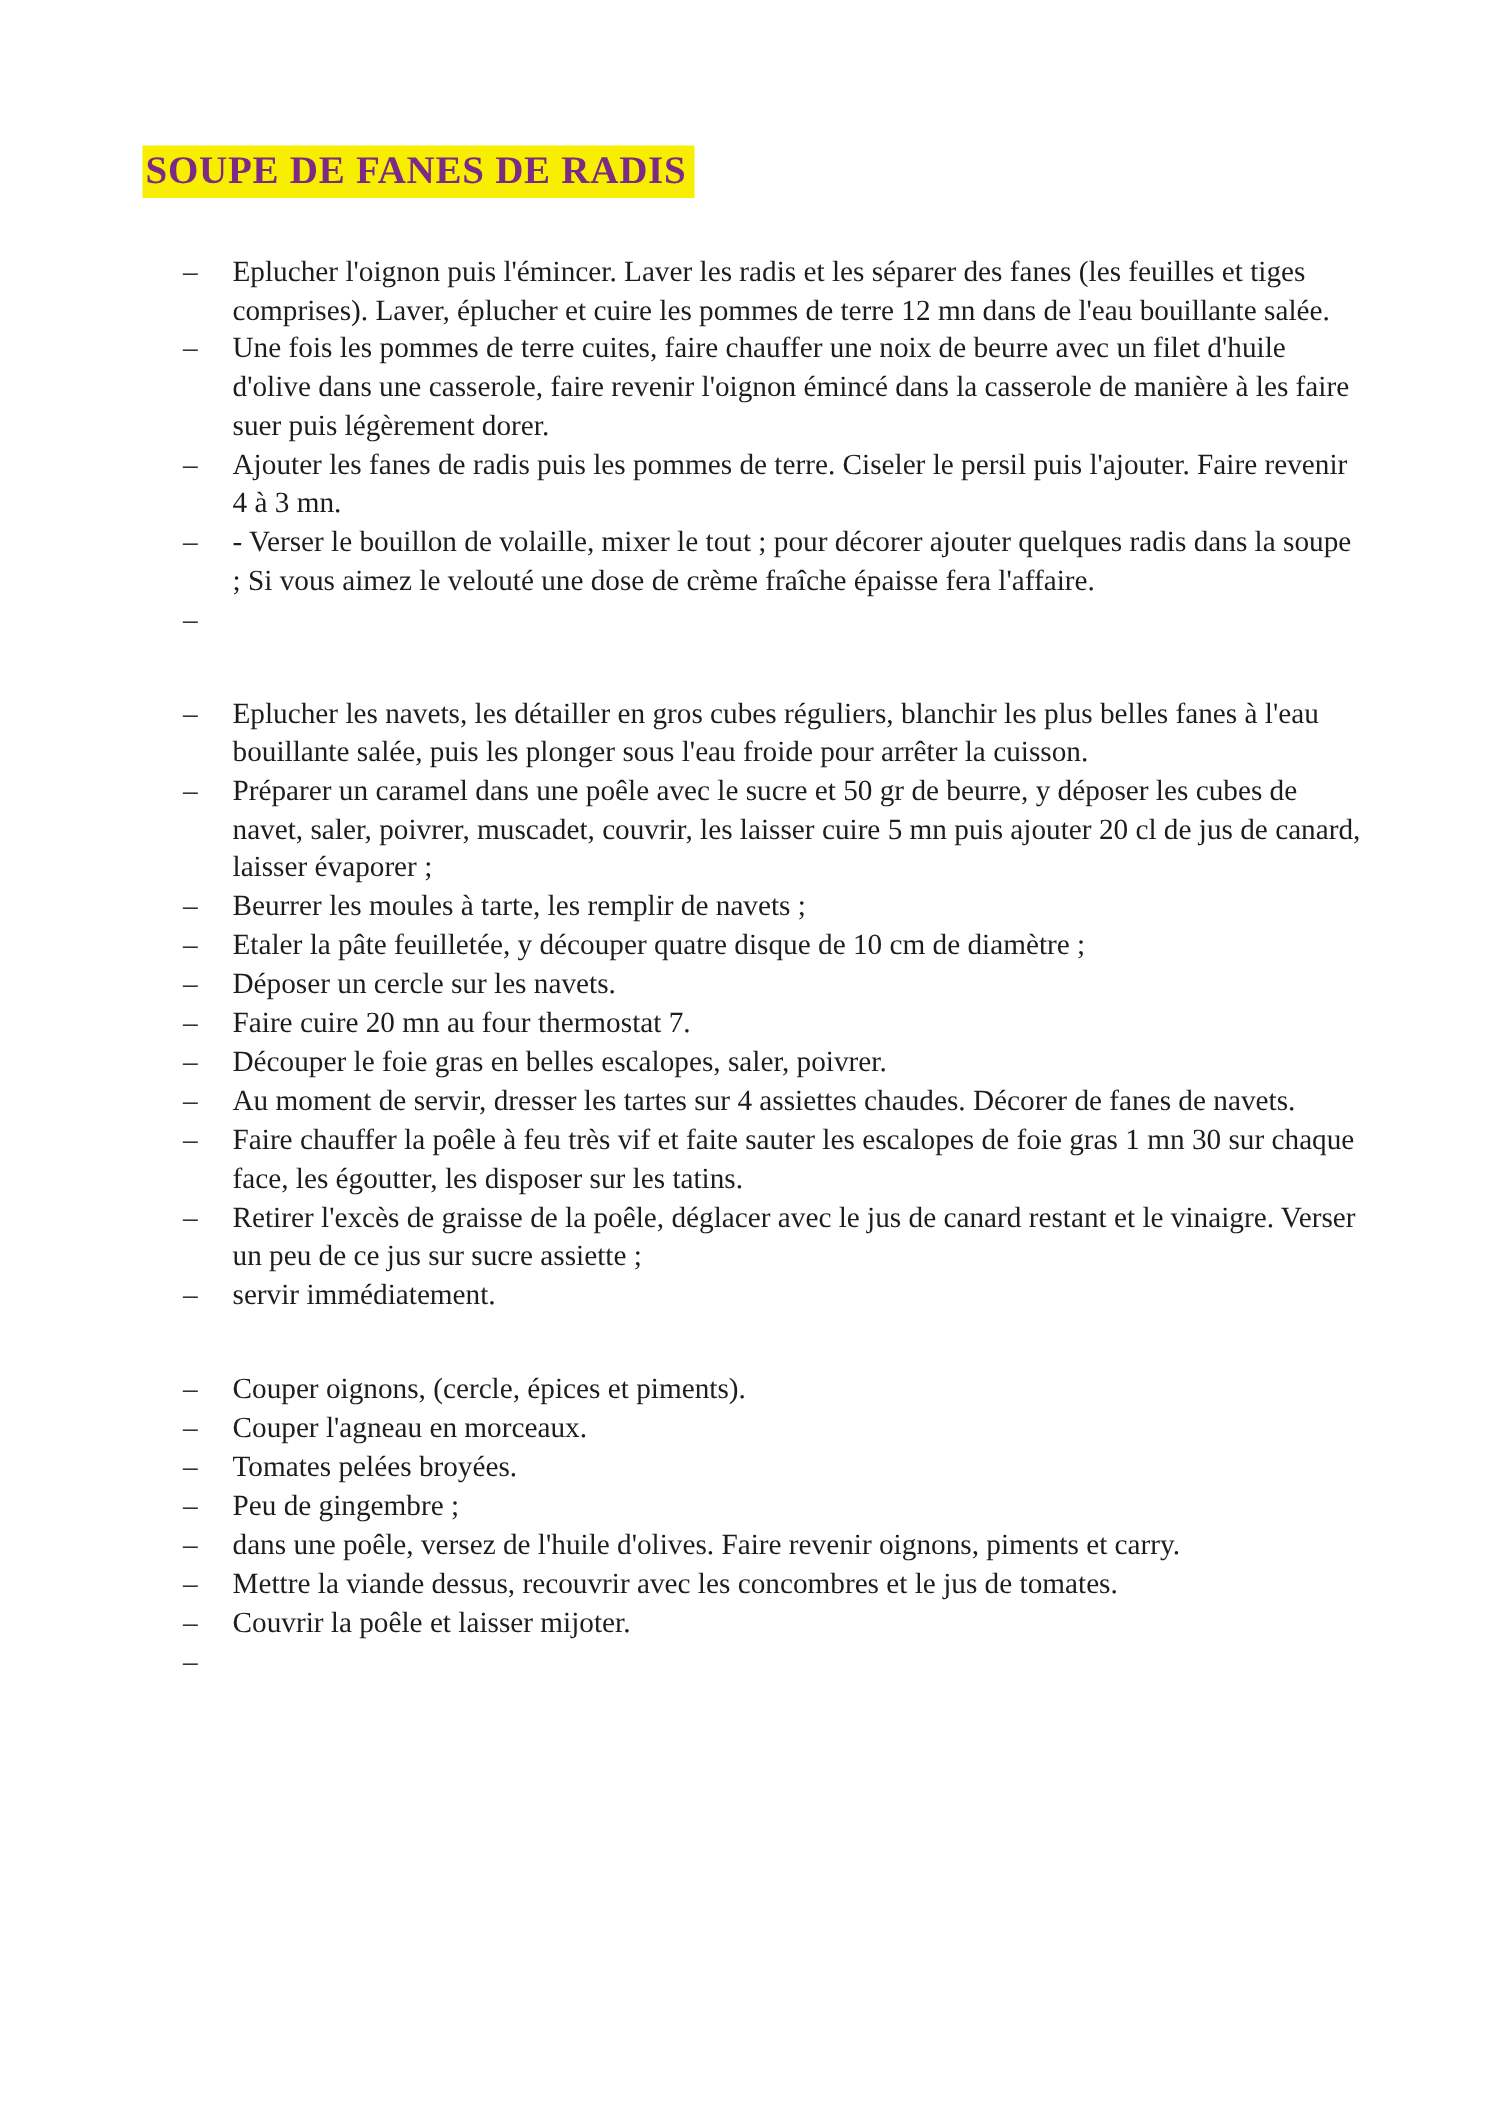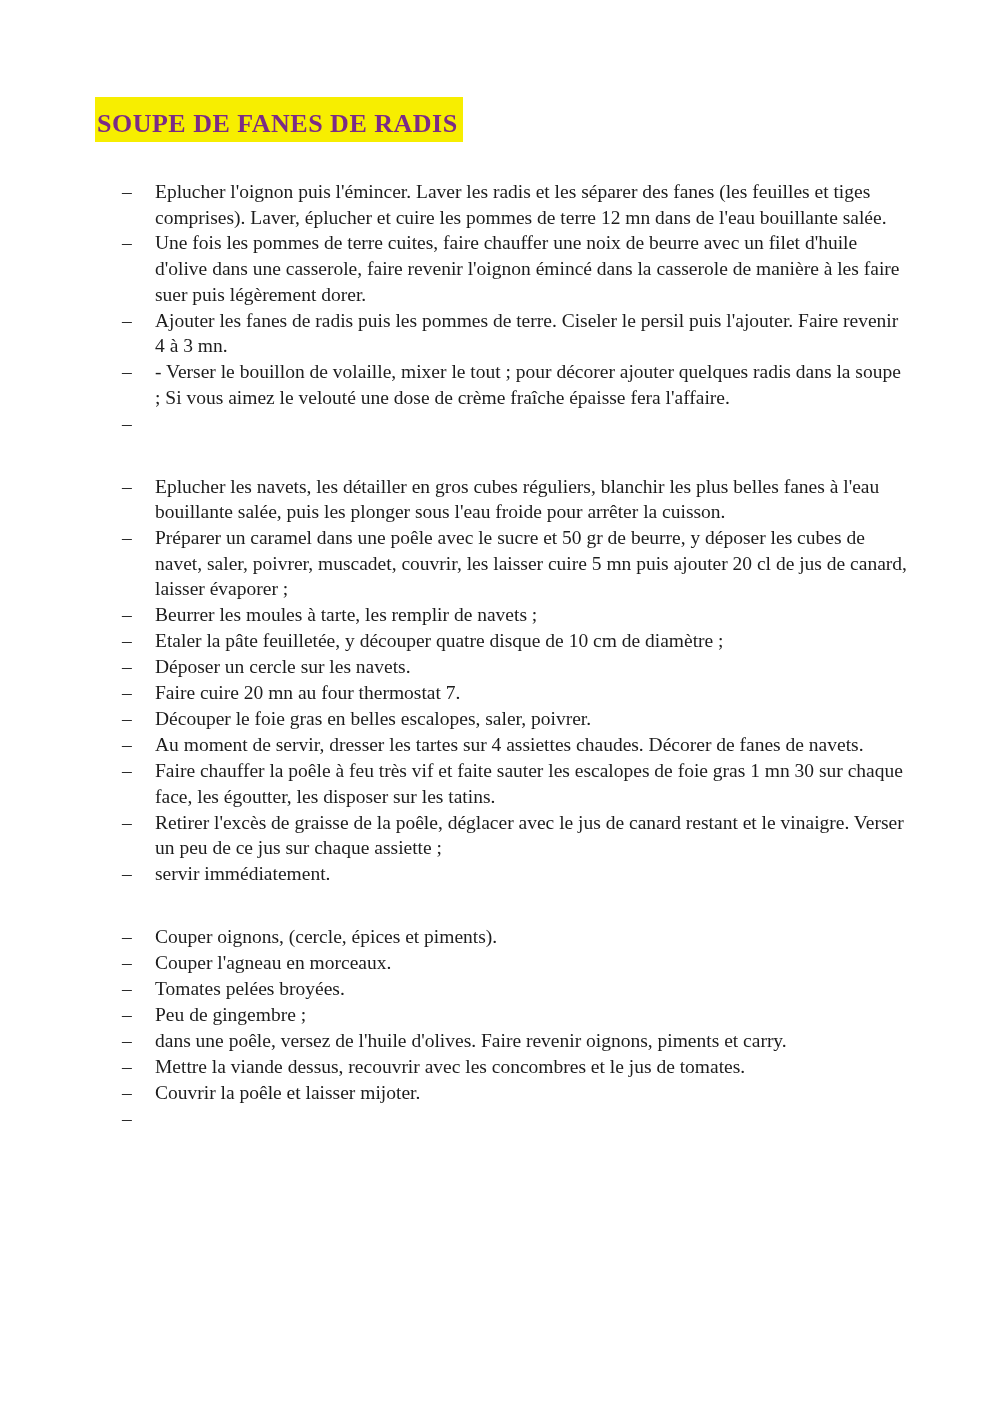--- a/index.html
+++ b/index.html
@@ -13,21 +13,21 @@
     background: #ffffff;
     box-sizing: border-box;
     padding: 97px 66px 40px 95px;
     font-family: "Liberation Serif", "DejaVu Serif", serif;
     color: #1d1d1d;
     overflow: hidden;
   }
   .recipe-title {
     display: inline-block;
     margin: 0;
-    padding: 12px 5px 3px 2px;
+    padding: 2px 5px 3px 2px;
     font-size: 26px;
     font-weight: bold;
     letter-spacing: 0.5px;
     line-height: 1.15;
     color: #7b2b86;
     background: #f7ee00;
   }
   .recipe-list {
     margin: 37px 0 18px 0;
     padding: 0;
@@ -120,21 +120,21 @@
       <li class="list-item">
         <span class="dash">–</span>
         <span class="item-text">Au moment de servir, dresser les tartes sur 4 assiettes chaudes. Décorer de fanes de navets.</span>
       </li>
       <li class="list-item">
         <span class="dash">–</span>
         <span class="item-text">Faire chauffer la poêle à feu très vif et faite sauter les escalopes de foie gras 1 mn 30 sur chaque face, les égoutter, les disposer sur les tatins.</span>
       </li>
       <li class="list-item">
         <span class="dash">–</span>
-        <span class="item-text">Retirer l'excès de graisse de la poêle, déglacer avec le jus de canard restant et le vinaigre. Verser un peu de ce jus sur chaque assiette ;</span>
+        <span class="item-text">Retirer l'excès de graisse de la poêle, déglacer avec le jus de canard restant et le vinaigre. Verser un peu de ce jus sur sucre assiette ;</span>
       </li>
       <li class="list-item">
         <span class="dash">–</span>
         <span class="item-text">servir immédiatement.</span>
       </li>
     </ul>
   </section>
 
   <section class="recipe">
     <ul class="recipe-list">

